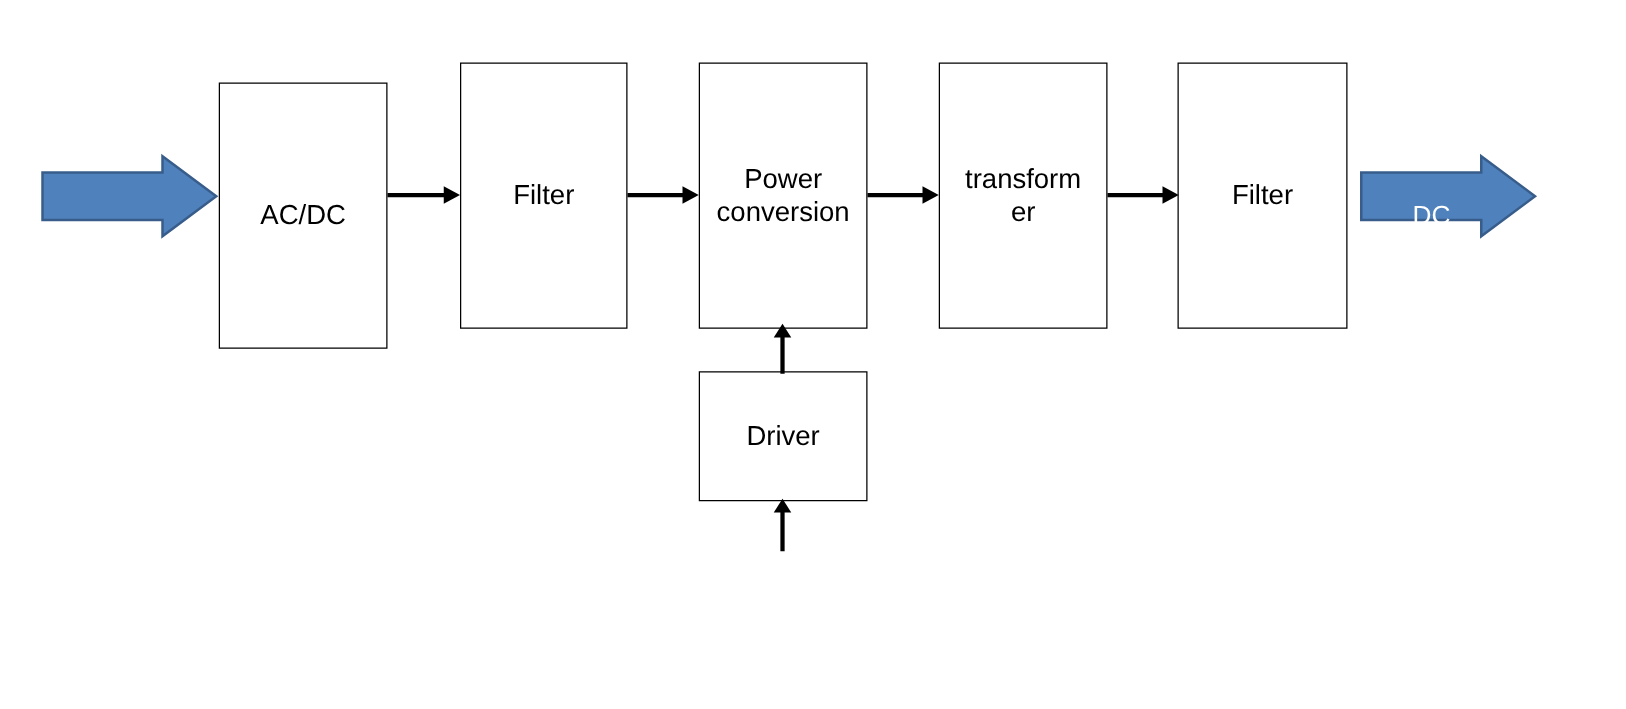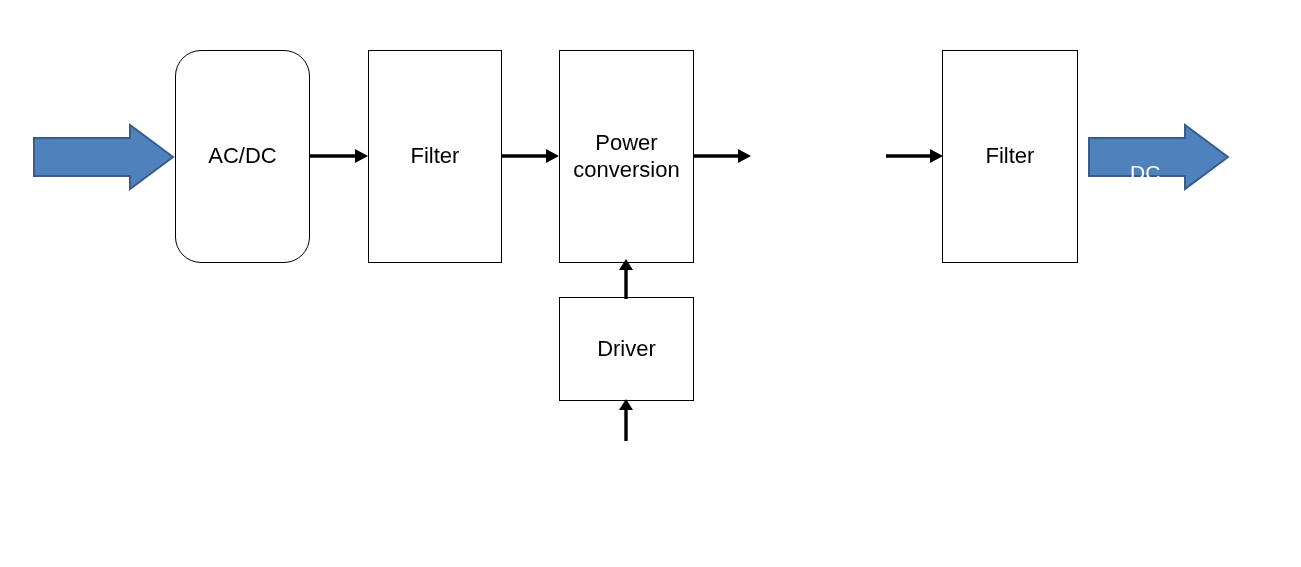--- a/index.html
+++ b/index.html
@@ -67,33 +67,37 @@
   </div>
   <div class="io-label" style="left:75px; top:145px;margin-top:40px;">AC</div>
 
   <div class="io-arrow" style="left:1088px; top:124px; width:142px; height:66px;">
     <svg width="142" height="66" viewBox="0 0 142 66">
       <polygon points="1,14 97,14 97,1 140,33 97,65 97,52 1,52" fill="#4F81BD" stroke="#385D8A" stroke-width="2" stroke-linejoin="miter"></polygon>
     </svg>
   </div>
   <div class="io-label" style="left:1130px; top:145px;margin-top:16px;">DC</div>
 
-  <div class="block" style="left:175px; top:50px; width:135px; height:213px;border-radius:26px;">
+  <div class="block" style="left:175px; top:66px; width:135px; height:213px;">
     <span class="block-label">AC/DC</span>
   </div>
 
   <div class="block" style="left:368px; top:50px; width:134px; height:213px;">
     <span class="block-label">Filter</span>
   </div>
 
   <div class="block" style="left:559px; top:50px; width:135px; height:213px;">
     <span class="block-label">Power
 conversion</span>
   </div>
 
+  <div class="block" style="left:751px; top:50px; width:135px; height:213px;">
+    <span class="block-label">transform
+er</span>
+  </div>
 
   <div class="block" style="left:942px; top:50px; width:136px; height:213px;">
     <span class="block-label">Filter</span>
   </div>
 
   <div class="block" style="left:559px; top:297px; width:135px; height:104px;">
     <span class="block-label">Driver</span>
   </div>
 
 

